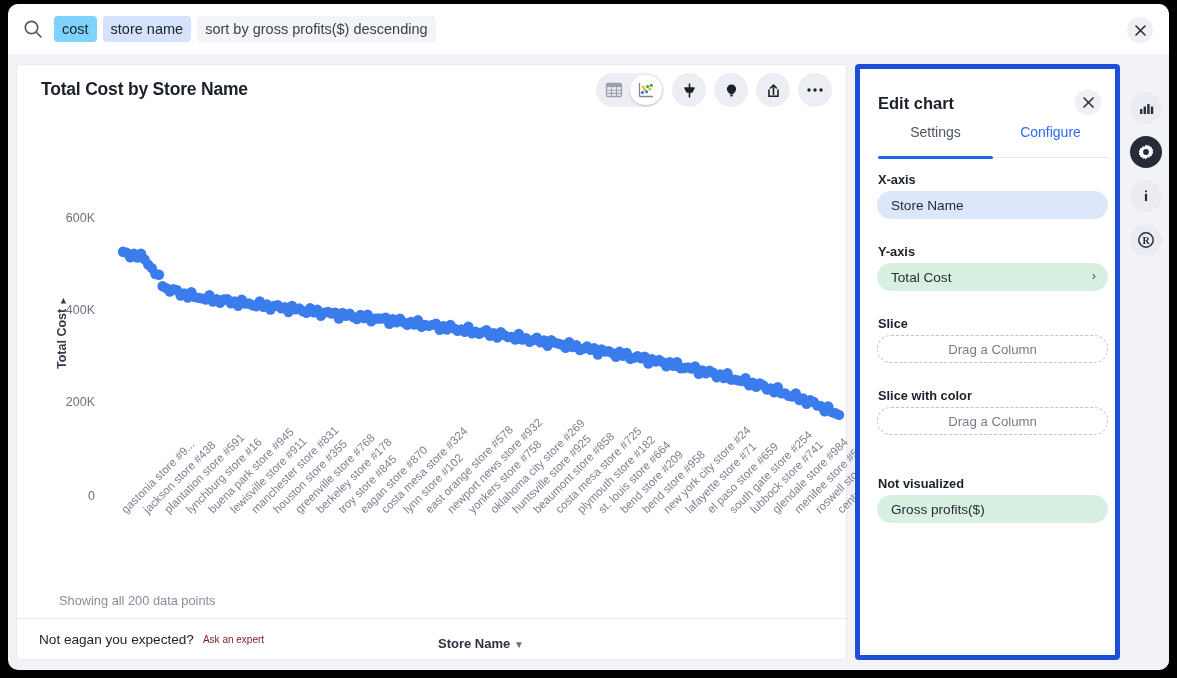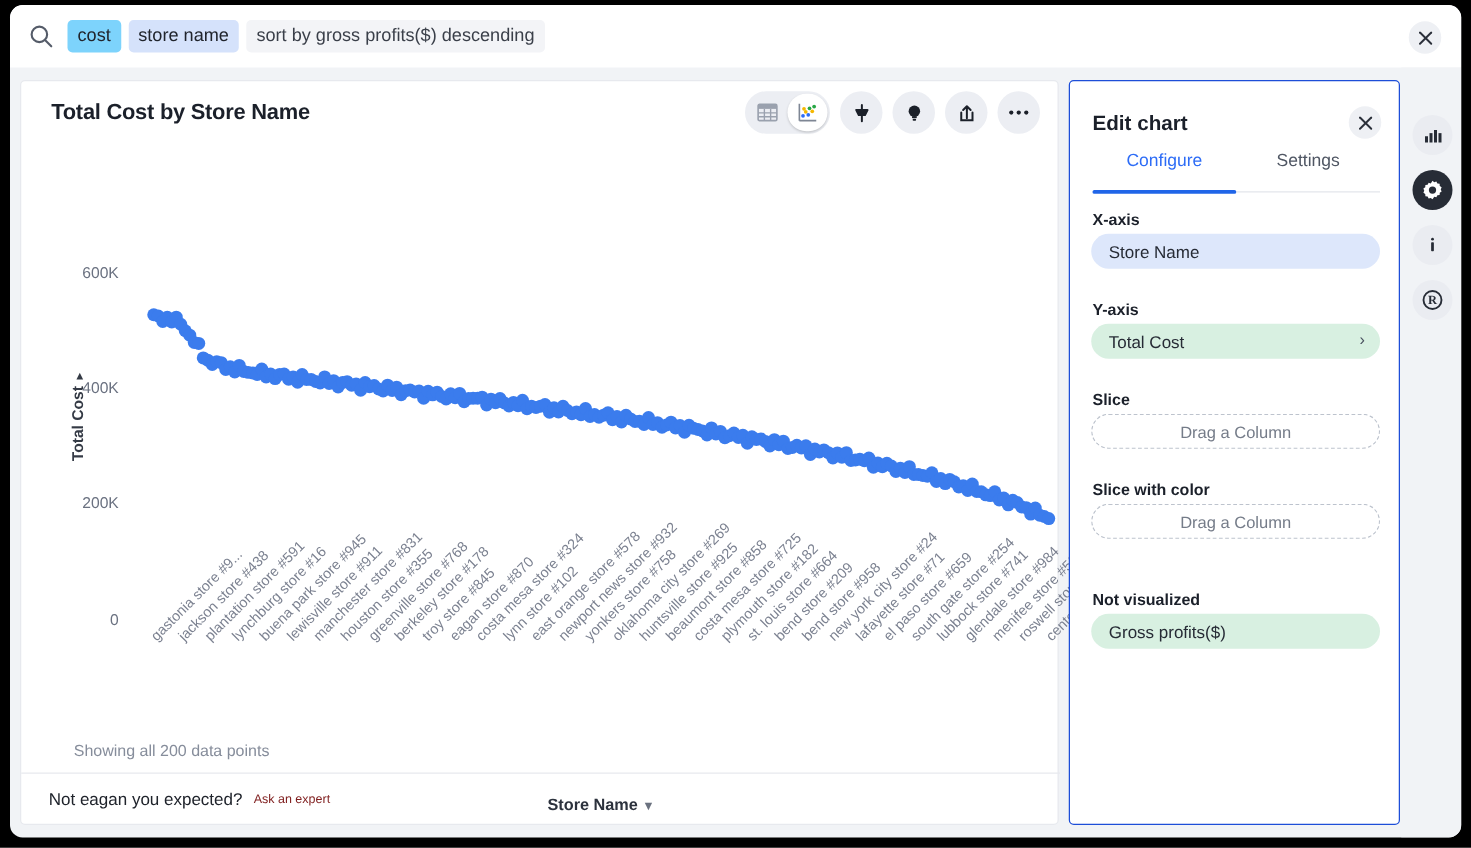--- a/index.html
+++ b/index.html
@@ -113,21 +113,21 @@
     position: absolute; left: 0; bottom: 0; width: 831px; height: 40px;
     display: flex; align-items: center; padding-left: 22px; gap: 9px;
   }
   .expect-text { font-size: 13.6px; color: #20242c; }
   .expect-link { font-size: 10px; color: #7f1d1d; cursor: pointer; }
 
   
   .edit-panel {
     position: absolute; left: 847px; top: 10px;
     width: 265px; height: 596px;
-    background: #ffffff; border: 1px solid #1d4ed8; border-radius: 4px;
+    background: #ffffff; border: 5px solid #1d4ed8; border-radius: 4px;
   }
   .ep-title { position: absolute; left: 18px; top: 25px; font-size: 16.5px; font-weight: bold; color: #1b202a; }
   .ep-close {
     position: absolute; right: 14px; top: 20px;
     width: 26px; height: 26px; border-radius: 50%; background: #eef0f4;
     display: flex; align-items: center; justify-content: center; cursor: pointer;
   }
   .ep-tabs { position: absolute; left: 18px; top: 55px; width: 230px; height: 34px; display: flex; }
   .ep-tab {
     flex: 1; text-align: center; font-size: 14px; color: #4f5663;
@@ -514,22 +514,22 @@
 
     <div class="edit-panel">
       <div class="ep-title">Edit chart</div>
       <div class="ep-close">
         <svg width="11" height="11" viewBox="0 0 11 11">
           <line x1="1" y1="1" x2="10" y2="10" stroke="#2b303a" stroke-width="1.6" stroke-linecap="round"></line>
           <line x1="10" y1="1" x2="1" y2="10" stroke="#2b303a" stroke-width="1.6" stroke-linecap="round"></line>
         </svg>
       </div>
       <div class="ep-tabs">
+        <div class="ep-tab">Settings</div>
         <div class="ep-tab active">Configure</div>
-        <div class="ep-tab">Settings</div>
       </div>
       <div class="ep-tabline"></div>
       <div class="ep-tabline-on"></div>
 
       <div class="fld-label" style="top:103px;">X-axis</div>
       <div class="pill pill-blue" style="top:122px;">
         <span>Store Name</span>
       </div>
 
       <div class="fld-label" style="top:175px;">Y-axis</div>

